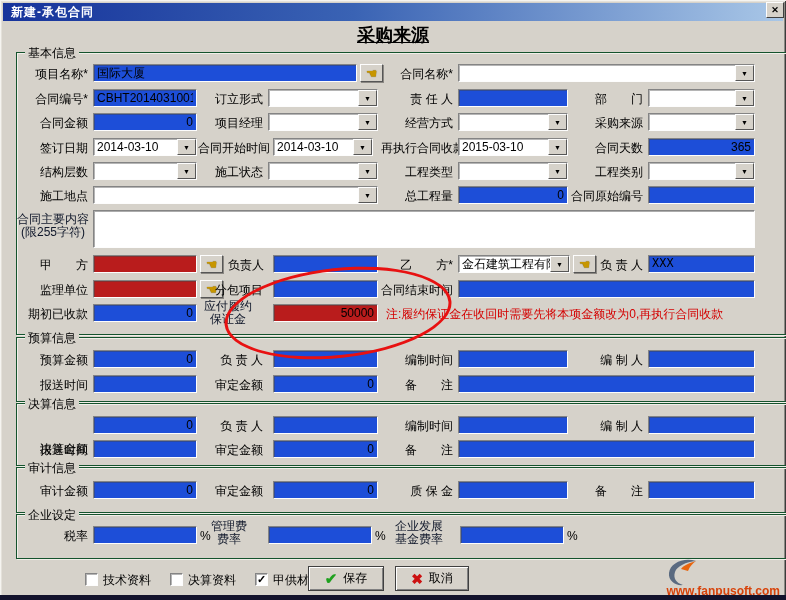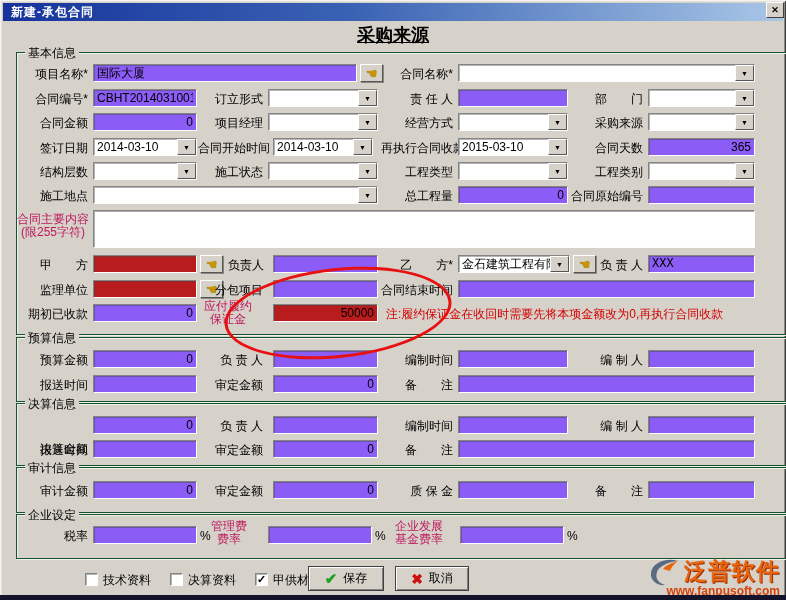--- a/index.html
+++ b/index.html
@@ -11,22 +11,22 @@
        display:flex;align-items:center;}
   #titletext{color:#fff;font-weight:bold;font-size:12px;padding-left:8px;letter-spacing:1px;}
   .winbtn{position:absolute;top:2px;right:2px;width:16px;height:14px;background:#d6d2ca;
        border:1px solid;border-color:#fdfdfd #404040 #404040 #fdfdfd;
        display:flex;align-items:center;justify-content:center;font-size:9px;font-weight:bold;color:#000;cursor:default;}
   #pagetitle{position:absolute;left:0;right:0;top:23px;text-align:center;font-size:18px;font-weight:bold;
        text-decoration:underline;color:#000;}
   .grp{position:absolute;border:1px solid #14532d;box-shadow:1px 1px 0 #f1efe9, inset 1px 1px 0 #f1efe9;margin-left:8px;}
   .lg{position:absolute;top:-8px;left:8px;background:#d6d2ca;padding:0 3px;font-size:12px;color:#000;white-space:nowrap;}
   .lbl{position:absolute;font-size:12px;line-height:18px;color:#000;text-align:right;white-space:nowrap;}
-  .lbl2{position:absolute;font-size:12px;line-height:13px;color:#be185d;text-align:center;white-space:nowrap;}
-  .tb{position:absolute;height:18px;box-sizing:border-box;background:#8b5cf6;padding:0 3px;font-size:12px;
+  .lbl2{position:absolute;font-size:12px;line-height:13px;color:#0f172a;text-align:center;white-space:nowrap;}
+  .tb{position:absolute;height:18px;box-sizing:border-box;background:#1d4ed8;padding:0 3px;font-size:12px;
       font-family:"Liberation Sans",sans-serif;color:#000;
       border:1px solid;border-color:#848484 #fdfdfd #fdfdfd #848484;box-shadow:inset 1px 1px 0 rgba(70,70,70,.45);}
   .num{text-align:right;}
   .yel{background:#b91c1c;}
   .ta{position:absolute;box-sizing:border-box;background:#fff;font-size:12px;font-family:"Liberation Sans",sans-serif;
       border:1px solid;border-color:#848484 #fdfdfd #fdfdfd #848484;box-shadow:inset 1px 1px 0 rgba(70,70,70,.45);resize:none;}
   .dd{position:absolute;height:18px;box-sizing:border-box;background:#fff;display:flex;
       border:1px solid;border-color:#848484 #fdfdfd #fdfdfd #848484;box-shadow:inset 1px 1px 0 rgba(70,70,70,.4);cursor:default;}
   .dd .v{flex:1;font-size:12px;line-height:16px;padding:0 3px;overflow:hidden;white-space:nowrap;color:#000;}
   .dd .b{width:17px;background:#d6d2ca;border:1px solid;border-color:#fdfdfd #565656 #565656 #fdfdfd;
@@ -301,19 +301,18 @@
     <span class="ic-cancel">✖</span>
     <span>取消</span>
   </div>
 
   <div id="logo">
     <div class="row">
       <svg width="34" height="30" viewBox="0 0 34 30">
         <path d="M30 4 C18 0 4 6 3 16 C2 24 10 29 17 28 C10 26 7 21 9 15 C11 9 20 5 30 4 Z" fill="#5a6a80"></path>
         <path d="M30 4 C24 6 18 8 15 12 L22 14 C24 9 27 6 30 4 Z" fill="#e8650f"></path>
       </svg>
-      <span class="nm">泛普软件</span>
     </div>
     <div class="url">www.fanpusoft.com</div>
   </div>
 
   <div id="bottomedge"></div>
 </div>
 
 </body></html>

